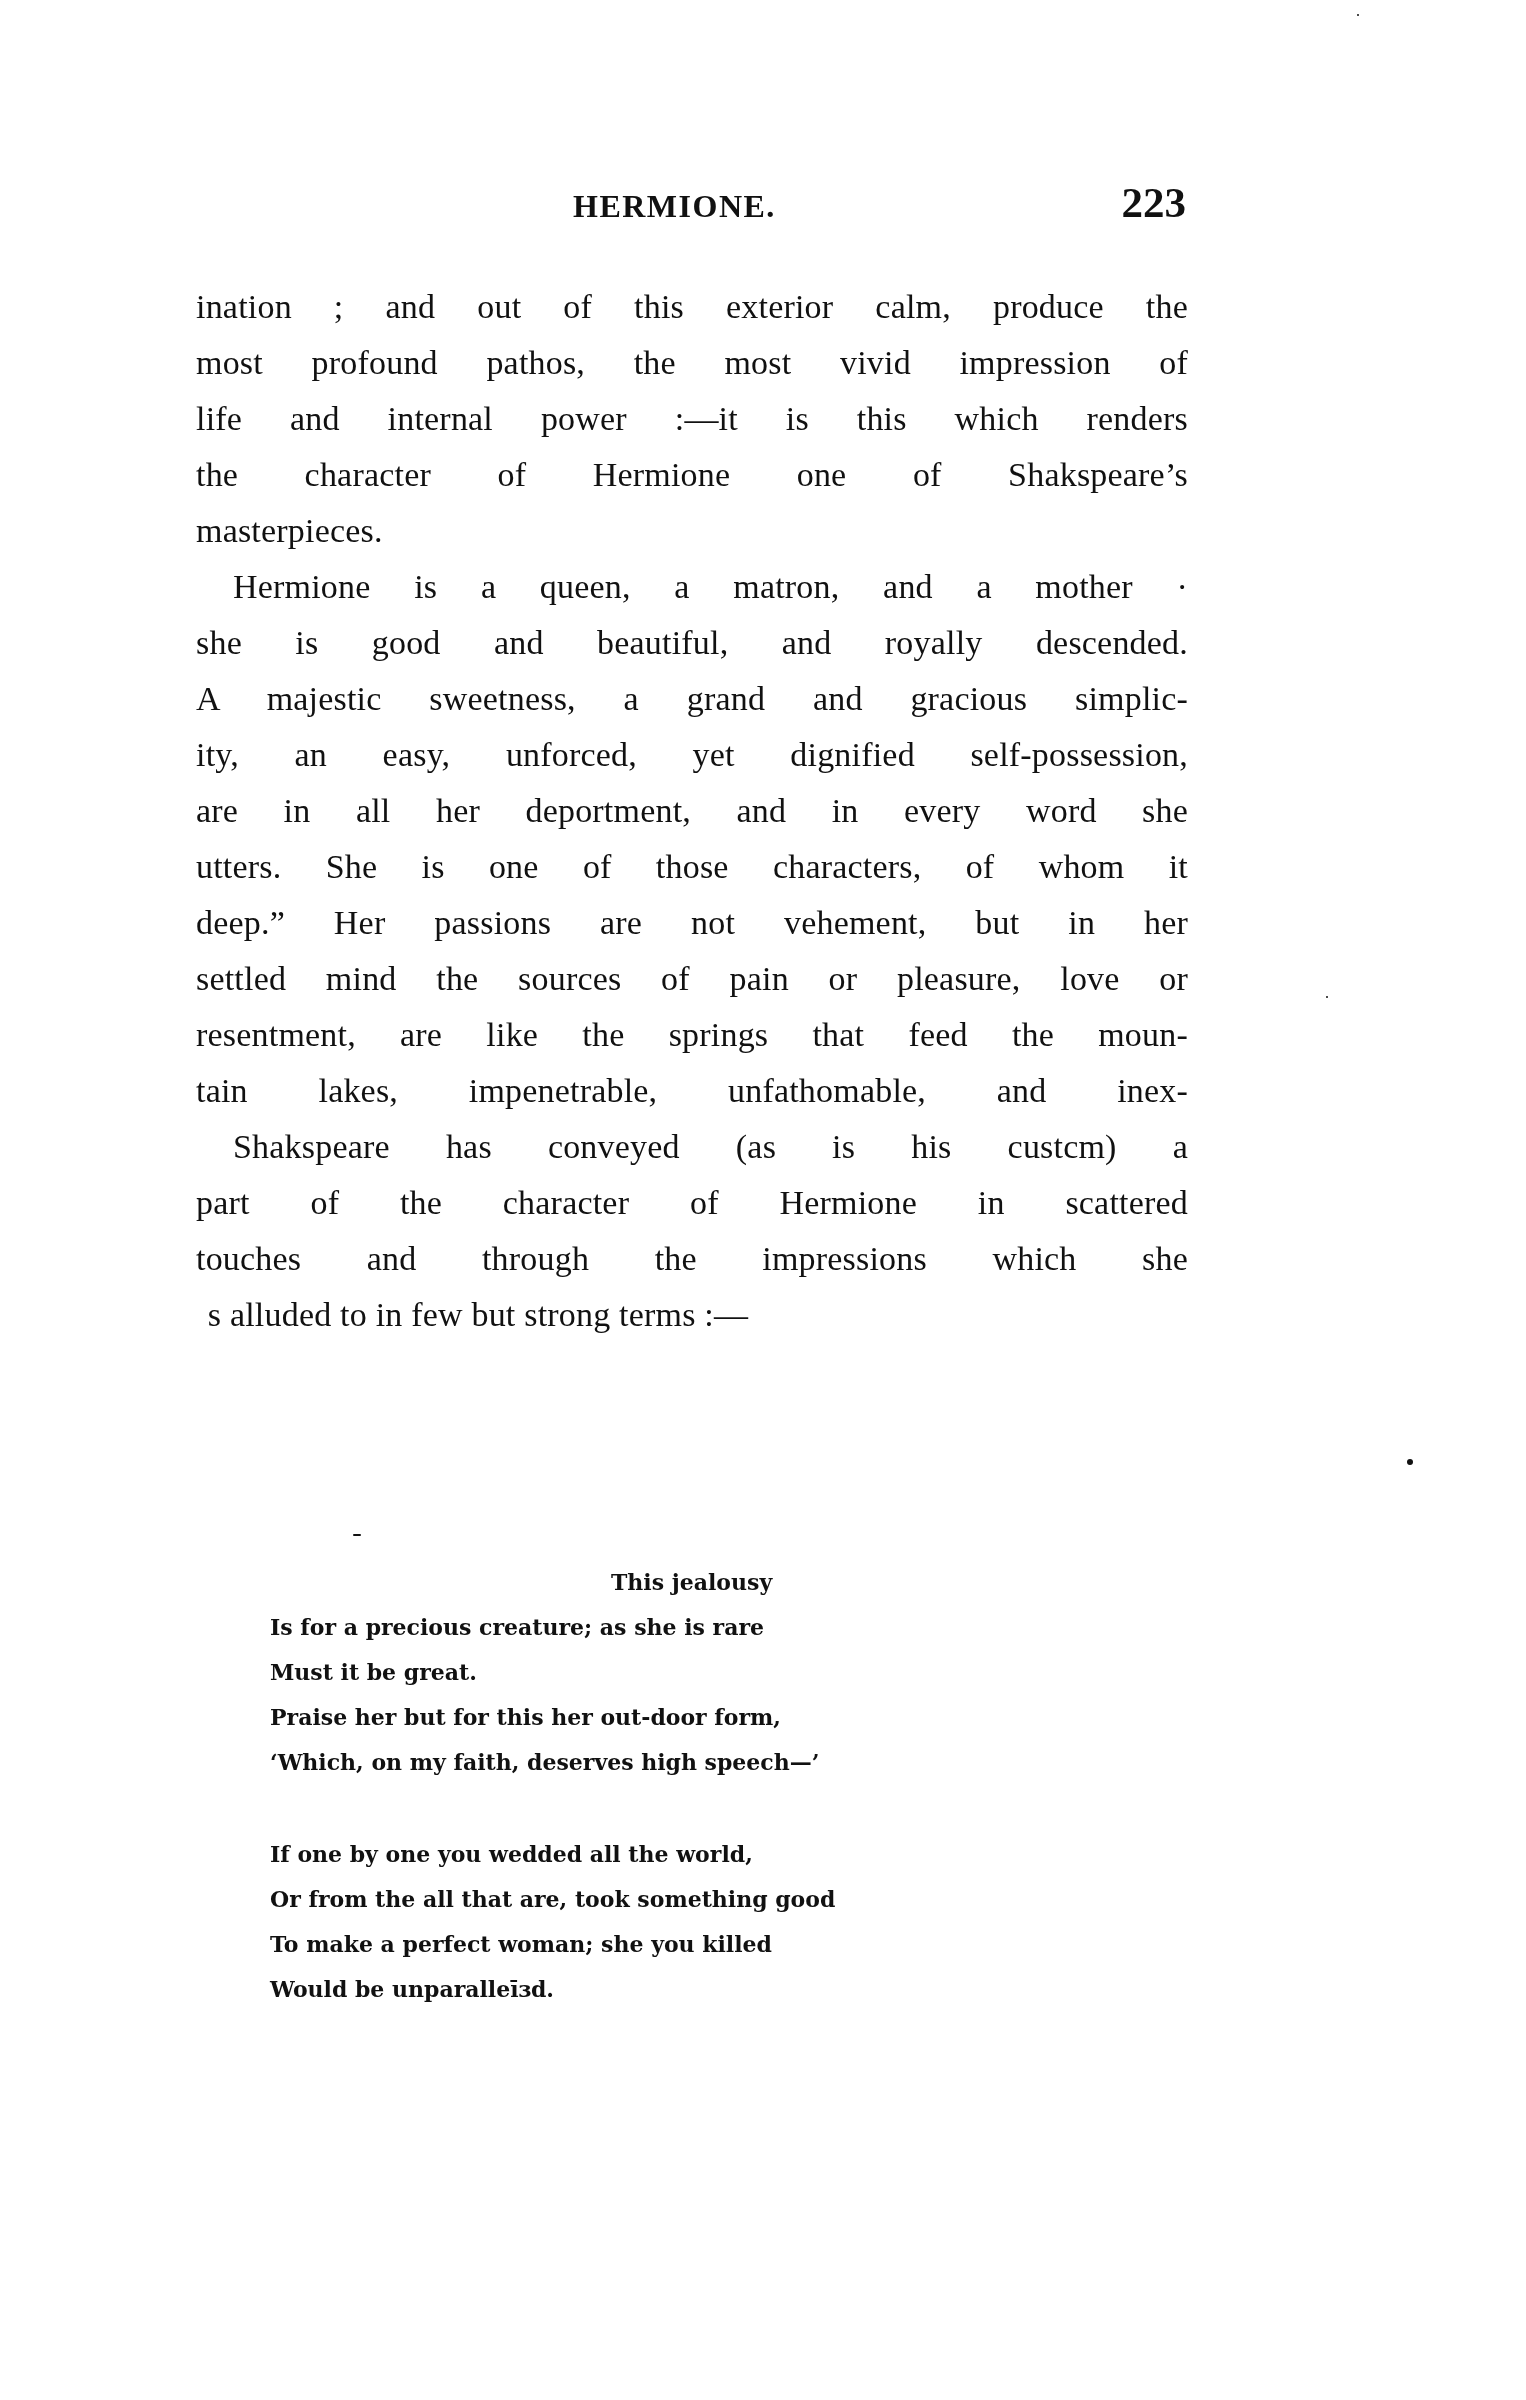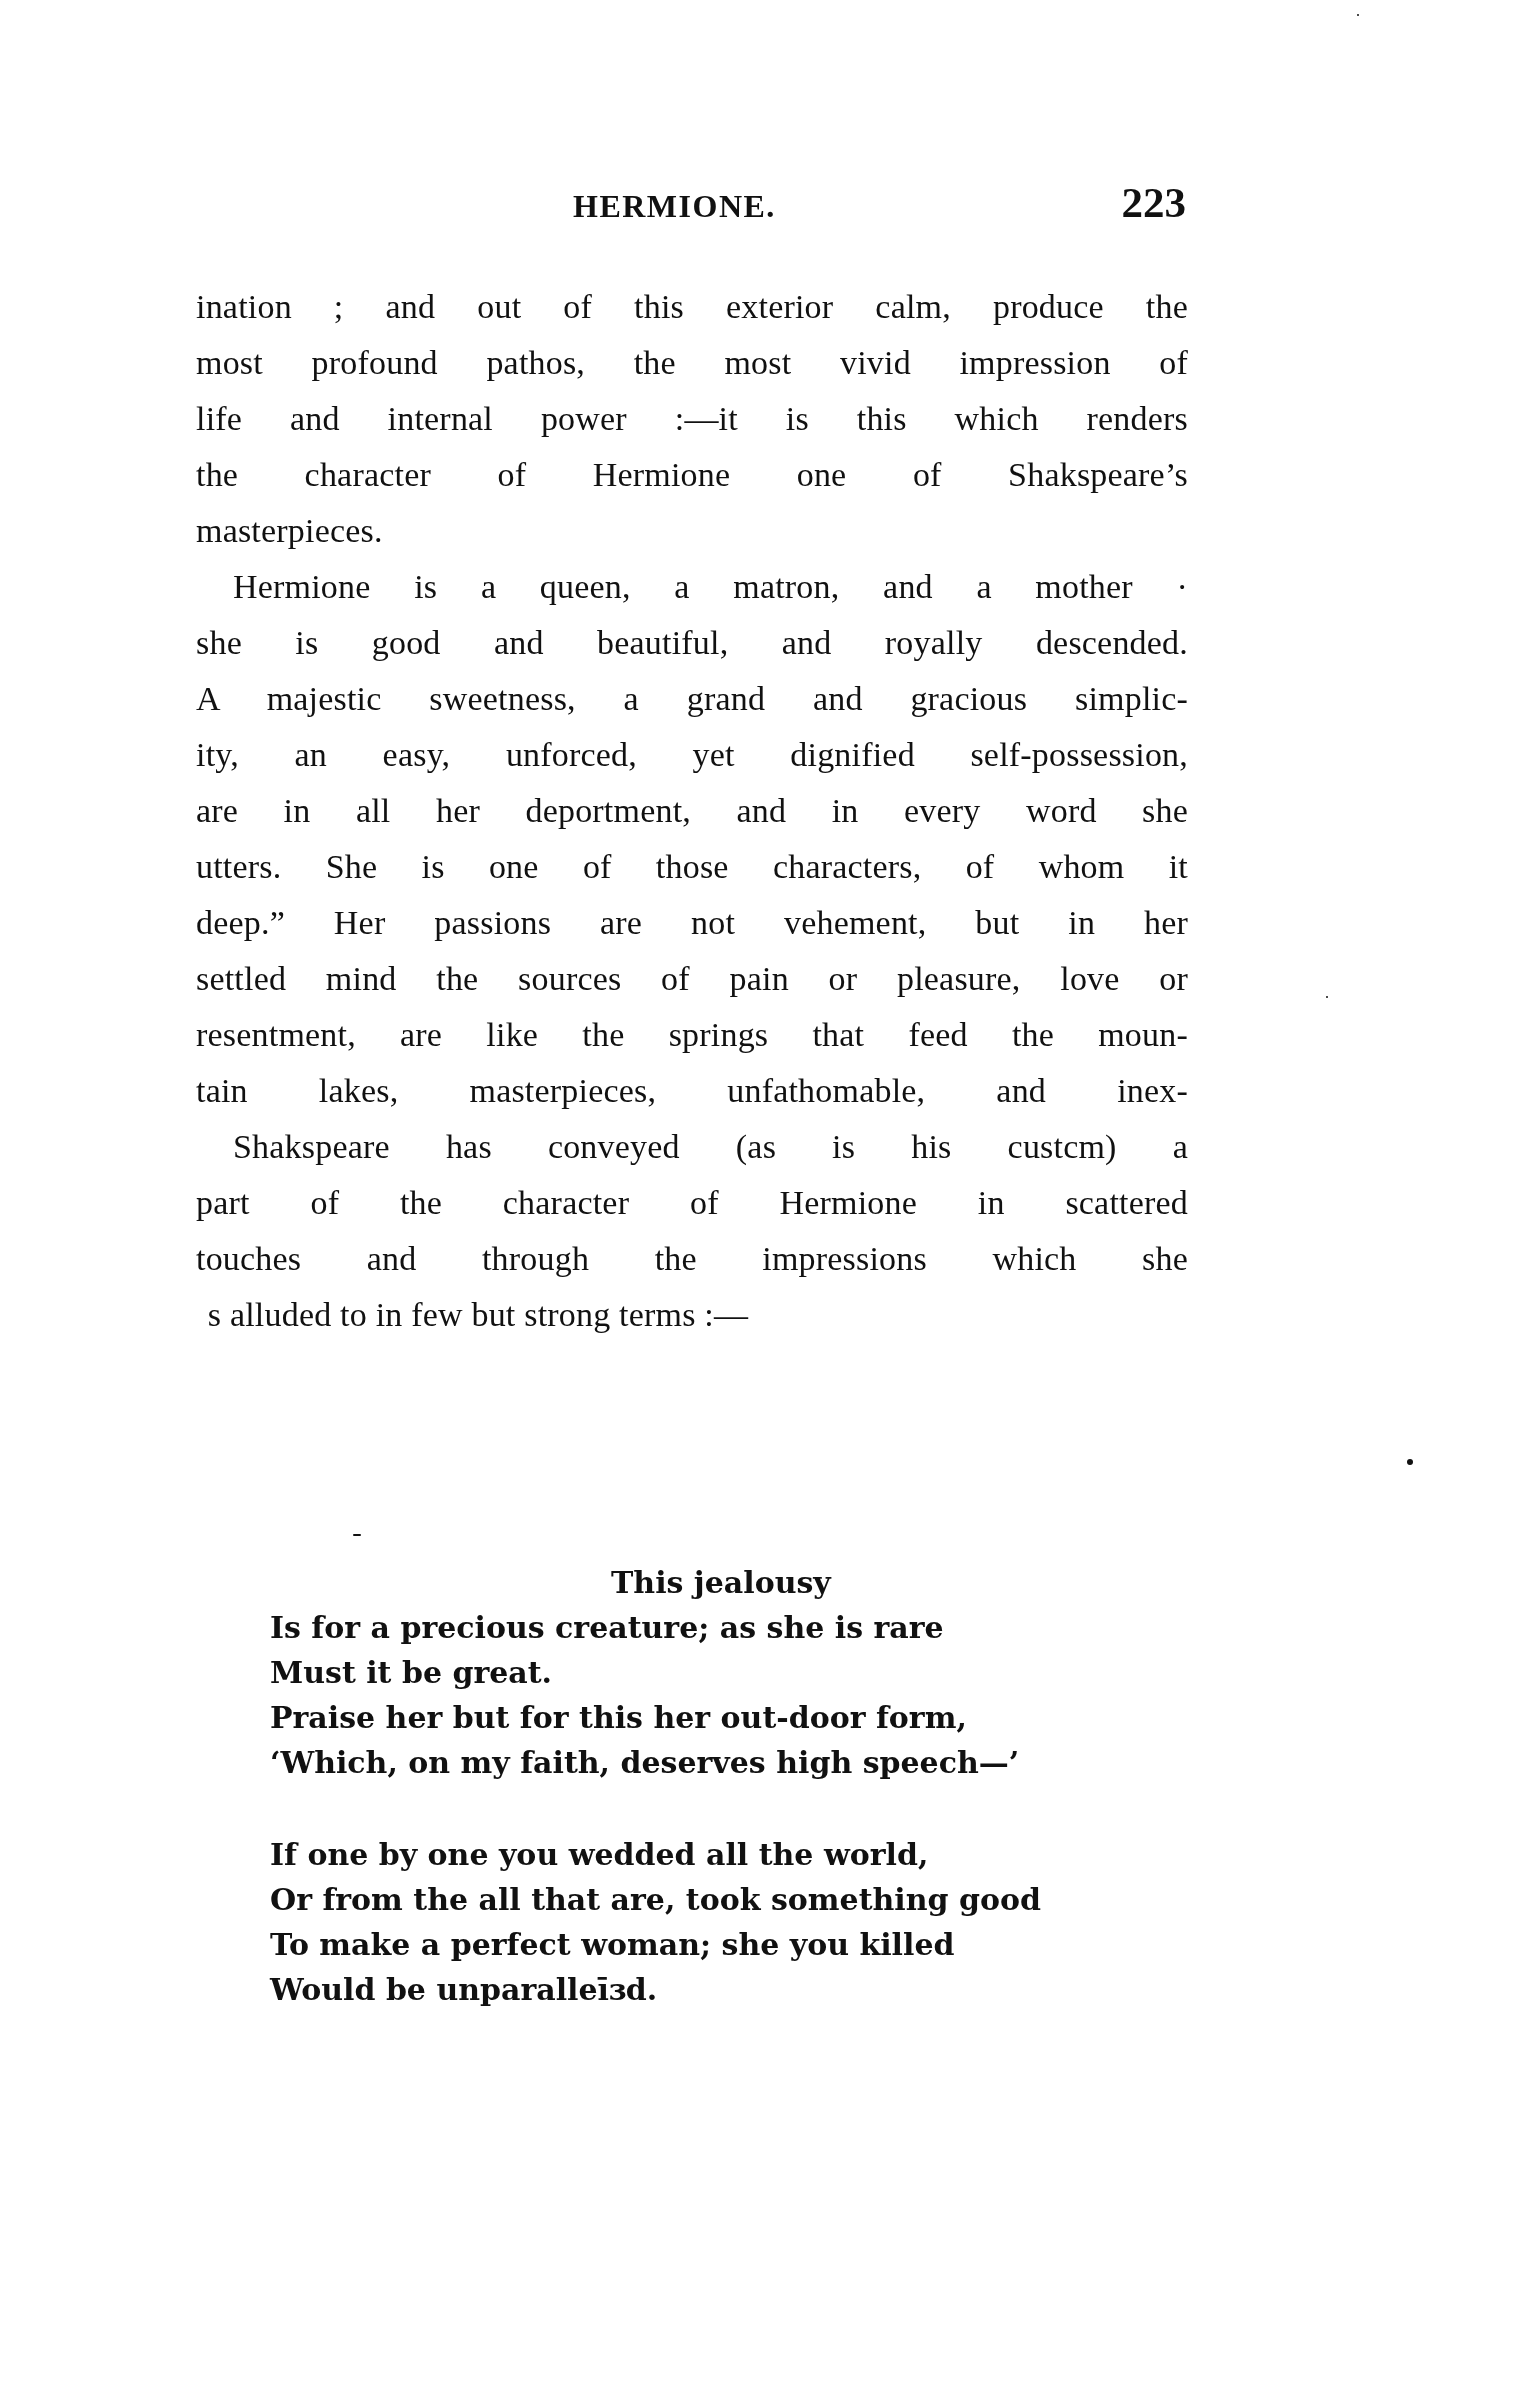--- a/index.html
+++ b/index.html
@@ -72,21 +72,21 @@
     }
     .line.s-indent {
       padding-left: 11.8px;
     }
     .verse {
       position: absolute;
       left: 270px;
       top: 1560px;
       font-family: "DejaVu Serif", serif;
       font-weight: bold;
-      font-size: 30px;
+      font-size: 22px;
       line-height: 45px;
     }
     .verse-line {
       display: block;
       white-space: nowrap;
       height: 45px;
     }
     .verse-line.centered-start {
       padding-left: 341px;
     }
@@ -118,21 +118,21 @@
     <span class="line last">masterpieces.</span>
     <span class="line indent">Hermione is a queen, a matron, and a mother ·</span>
     <span class="line">she is good and beautiful, and royally descended.</span>
     <span class="line">A majestic sweetness, a grand and gracious simplic-</span>
     <span class="line">ity, an easy, unforced, yet dignified self-possession,</span>
     <span class="line">are in all her deportment, and in every word she</span>
     <span class="line">utters. She is one of those characters, of whom it</span>
     <span class="line">deep.” Her passions are not vehement, but in her</span>
     <span class="line">settled mind the sources of pain or pleasure, love or</span>
     <span class="line">resentment, are like the springs that feed the moun-</span>
-    <span class="line">tain lakes, masterpieces, unfathomable, and inex-</span>
+    <span class="line">tain lakes, impenetrable, unfathomable, and inex-</span>
     <span class="line indent">Shakspeare has conveyed (as is his custcm) a</span>
     <span class="line">part of the character of Hermione in scattered</span>
     <span class="line">touches and through the impressions which she</span>
     <span class="line last s-indent">s alluded to in few but strong terms :—</span>
   </div>
 
   <div class="verse">
     <span class="verse-line centered-start">This jealousy</span>
     <span class="verse-line">Is for a precious creature; as she is rare</span>
     <span class="verse-line">Must it be great.</span>

